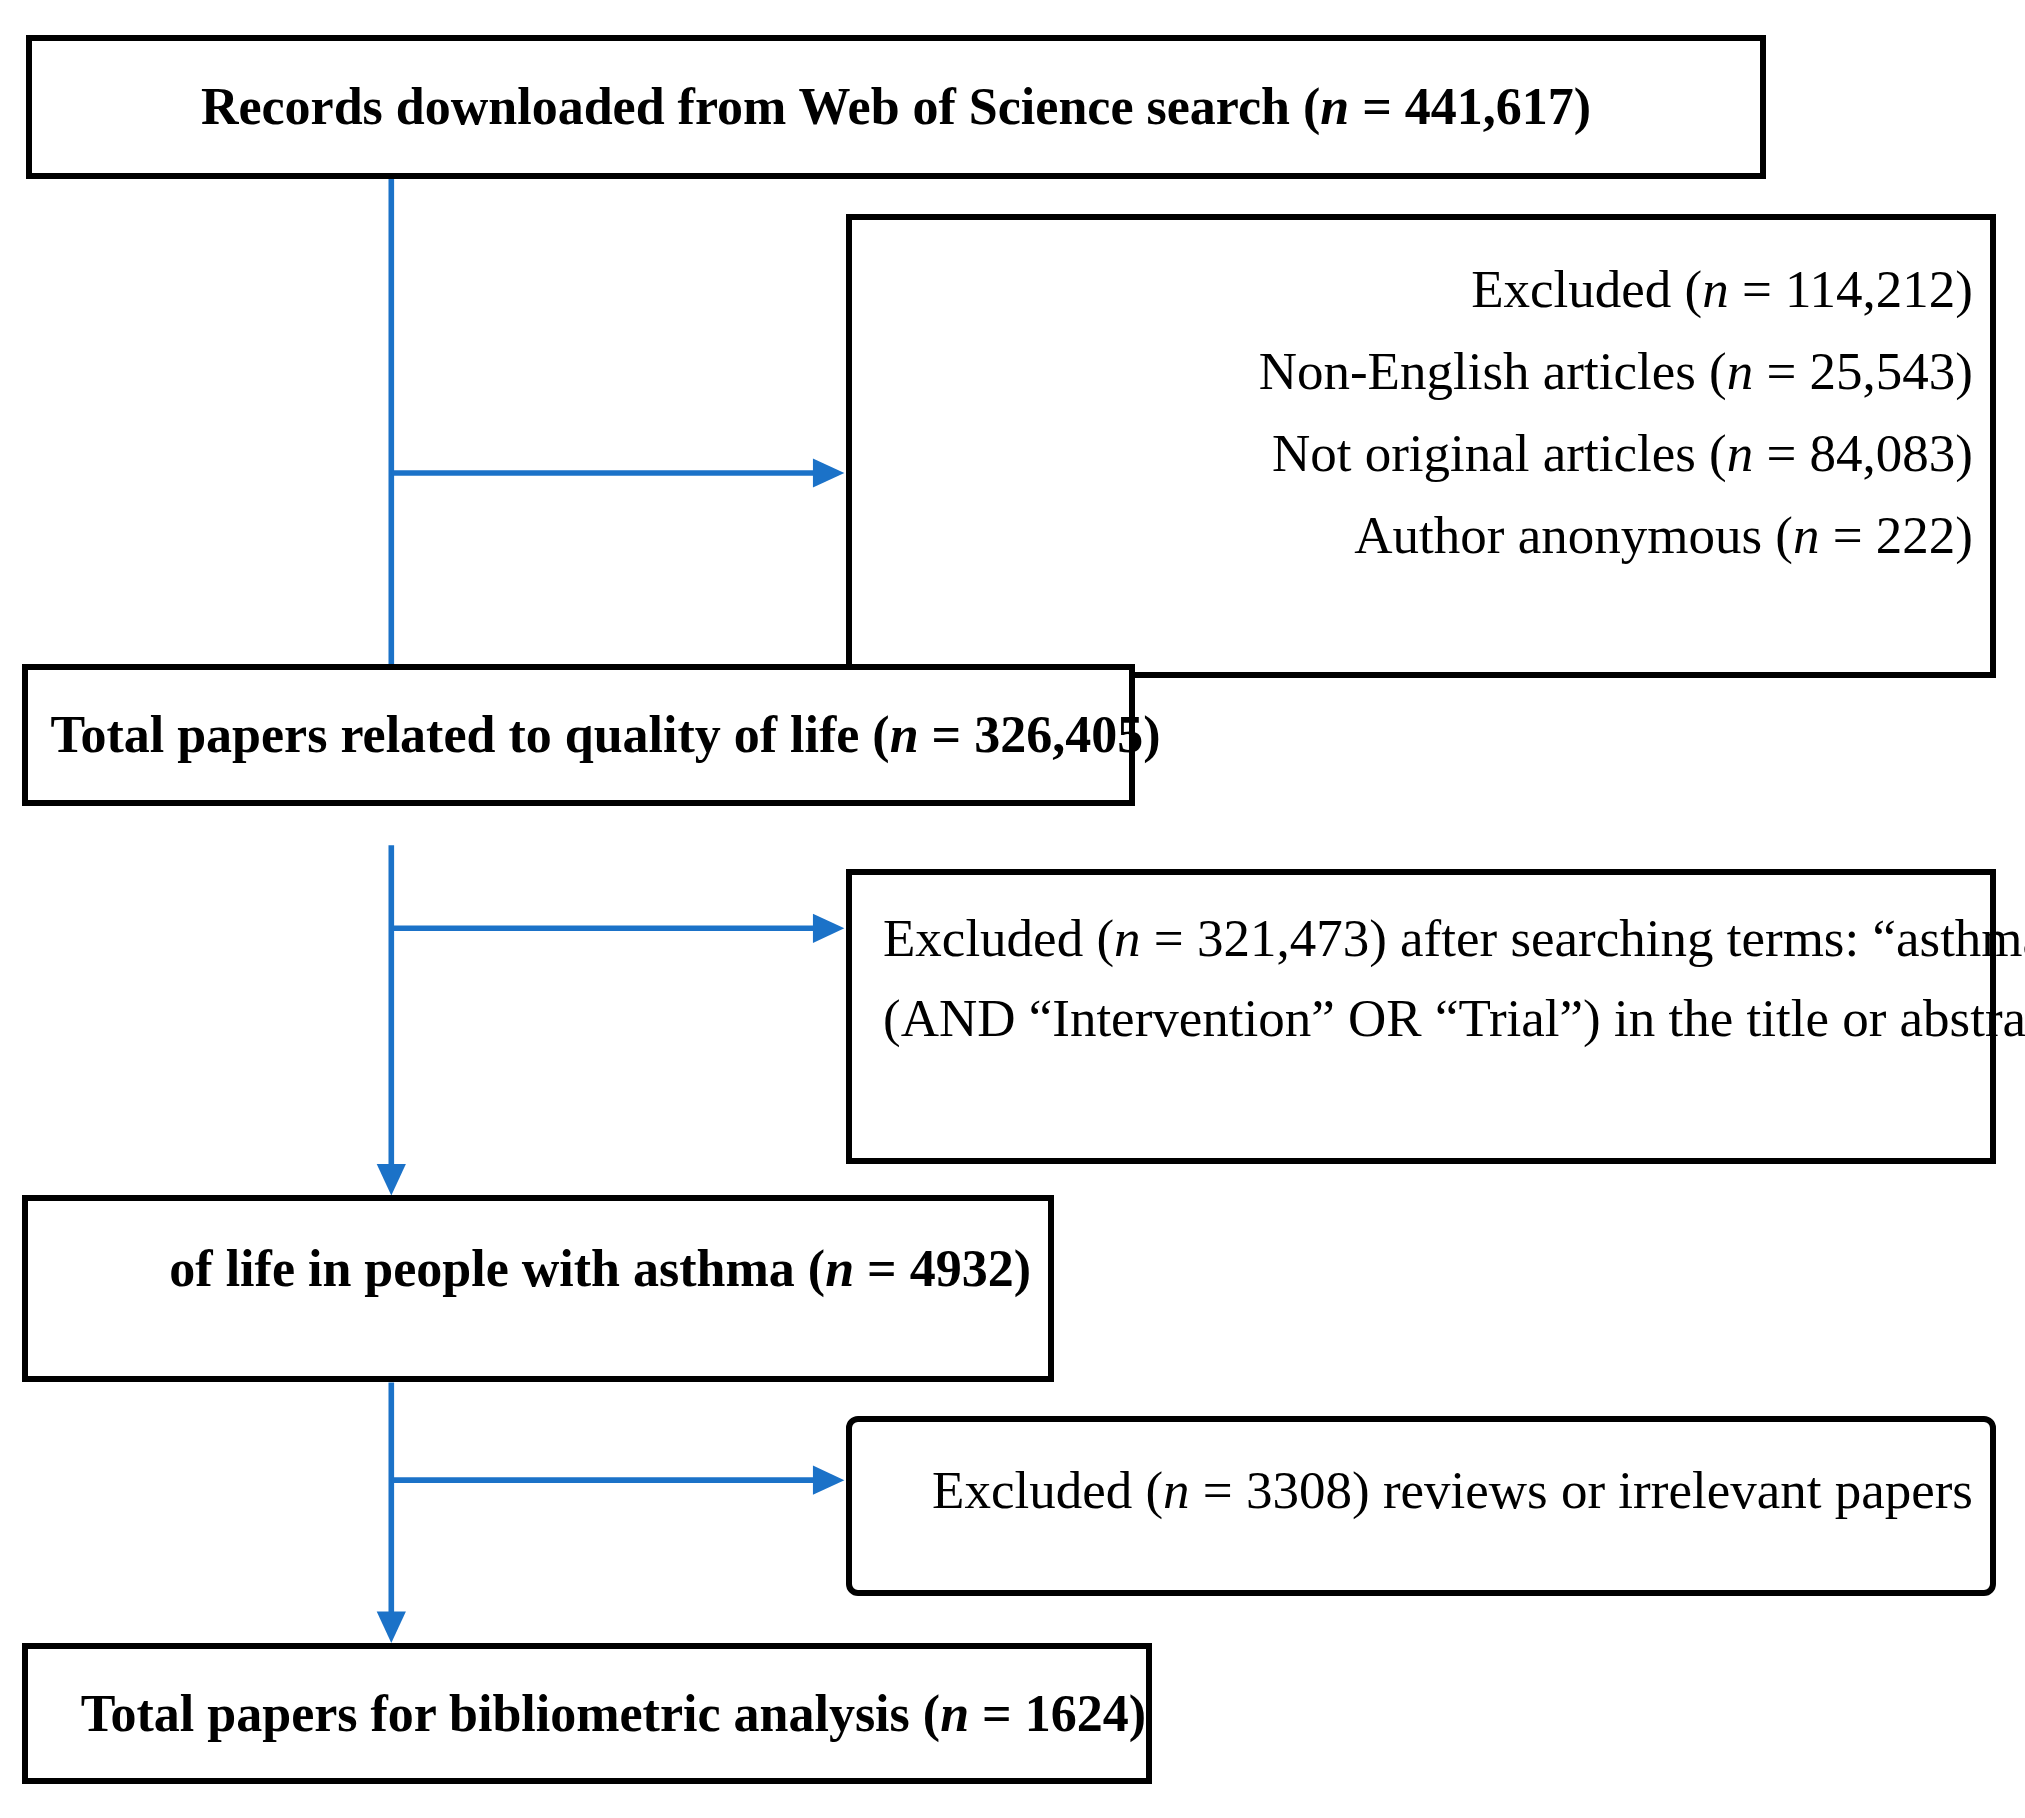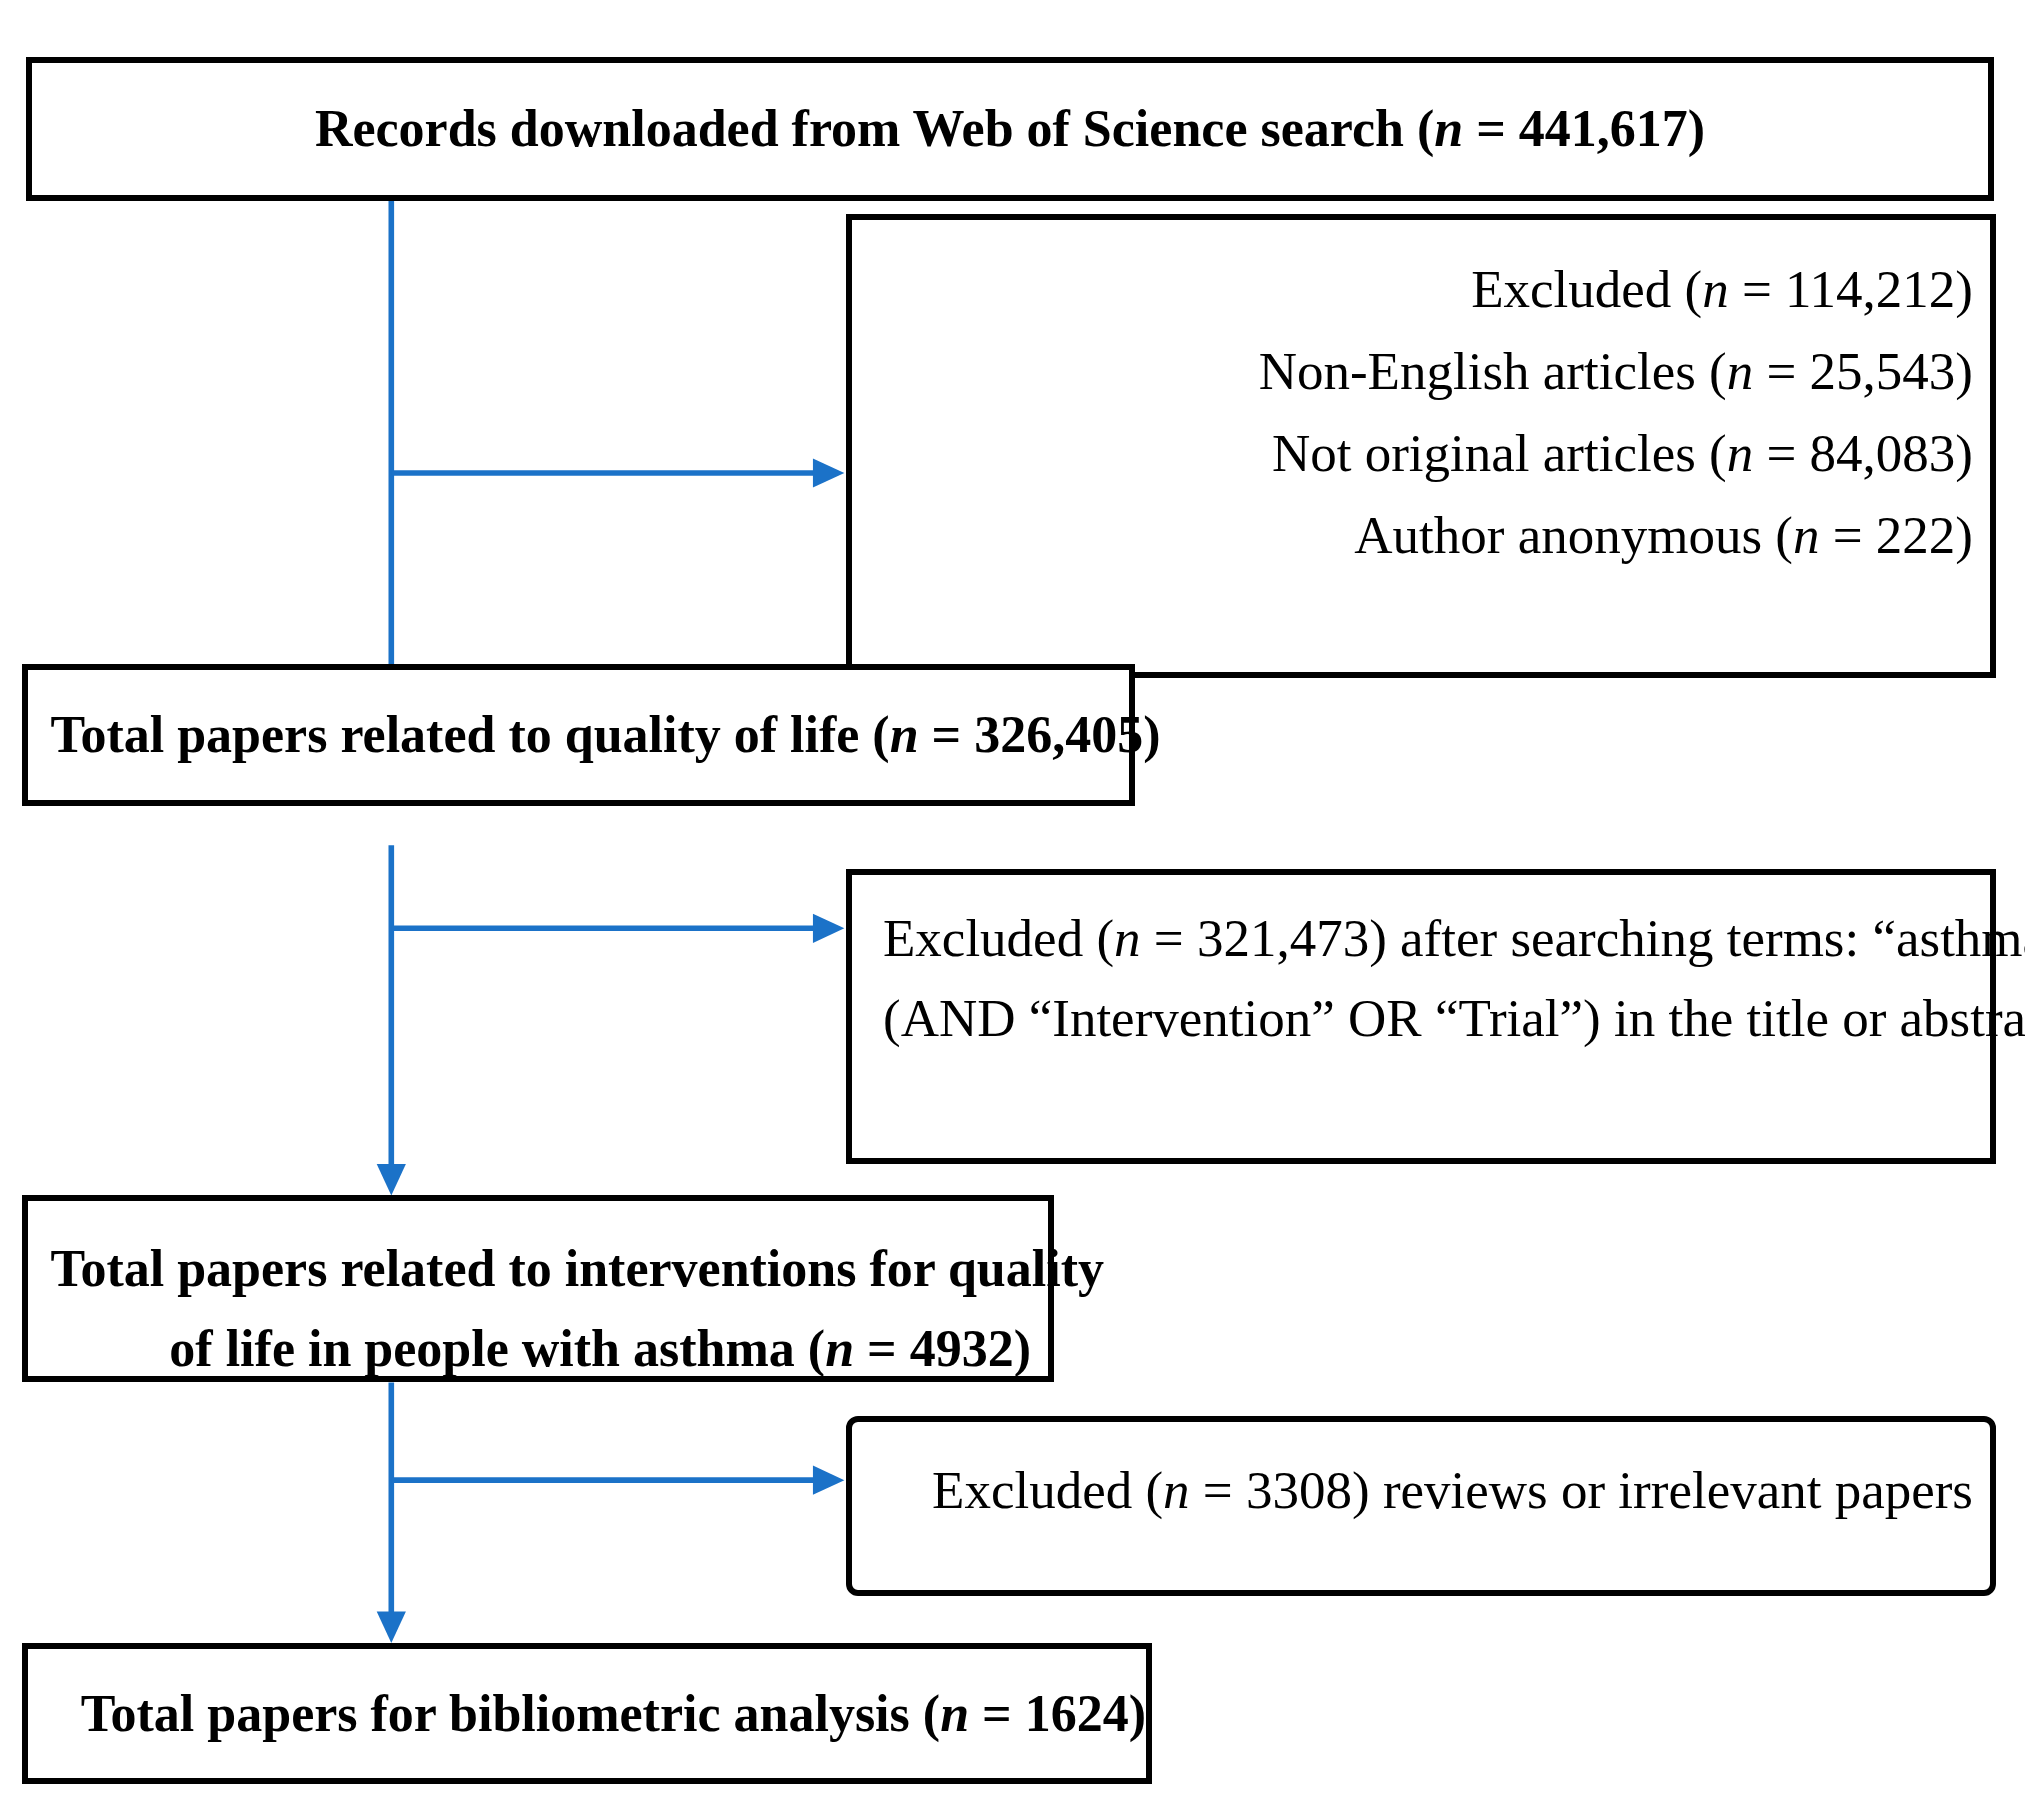--- a/index.html
+++ b/index.html
@@ -30,21 +30,21 @@
     justify-content: center;
   }
   .box.main { font-weight: bold; font-size: 52px; }
   .box.excl { font-weight: normal; font-size: 53px; }
   .line { line-height: 80px; white-space: nowrap; text-align: right; }
   #excl1 .line { line-height: 82px; }
   .center { text-align: center; }
   .indent { padding-left: 73px; }
   .nv { font-style: italic; }
 
-  #box1  { left: 26px;   top: 35px;   width: 1968px; height: 144px; margin-top: 22px; }
+  #box1  { left: 26px;   top: 35px;   width: 1740px; height: 144px; }
   #excl1 { left: 846px; top: 214px;  width: 1150px; height: 464px;
            justify-content: flex-start; padding: 28px 17px 0 31px; }
   #box2  { left: 22px;   top: 664px; width: 1113px; height: 142px; padding-left: 22.5px; }
   #excl2 { left: 846px; top: 869px; width: 1150px; height: 295px;
            justify-content: flex-start; padding: 22.5px 17px 0 31px; }
   #box3  { left: 22px;   top: 1195px; width: 1032px; height: 187px;
            justify-content: flex-start; padding: 28px 17px 0 22.5px; }
   #excl3 { left: 846px; top: 1416px; width: 1150px; height: 180px;
            justify-content: flex-start; padding: 28px 17px 0 31px; border-radius: 12px; }
   #box4  { left: 22px;   top: 1643px; width: 1130px; height: 141px; padding-left: 28px; }
@@ -101,21 +101,20 @@
   <div class="box main" id="box2">
     <div class="line">Total papers related to quality of life (<span class="nv">n</span> = 326,405)</div>
   </div>
 
   <div class="box excl" id="excl2">
     <div class="line">Excluded (<span class="nv">n</span> = 321,473) after searching terms: “asthma”</div>
     <div class="line">(AND “Intervention” OR “Trial”) in the title or abstract</div>
   </div>
 
   <div class="box main" id="box3">
-    <div class="line">Total papers related to interventions for quality</div>
     <div class="line">of life in people with asthma (<span class="nv">n</span> = 4932)</div>
   </div>
 
   <div class="box excl" id="excl3">
     <div class="line">Excluded (<span class="nv">n</span> = 3308) reviews or irrelevant papers</div>
   </div>
 
   <div class="box main" id="box4">
     <div class="line">Total papers for bibliometric analysis (<span class="nv">n</span> = 1624)</div>
   </div>

